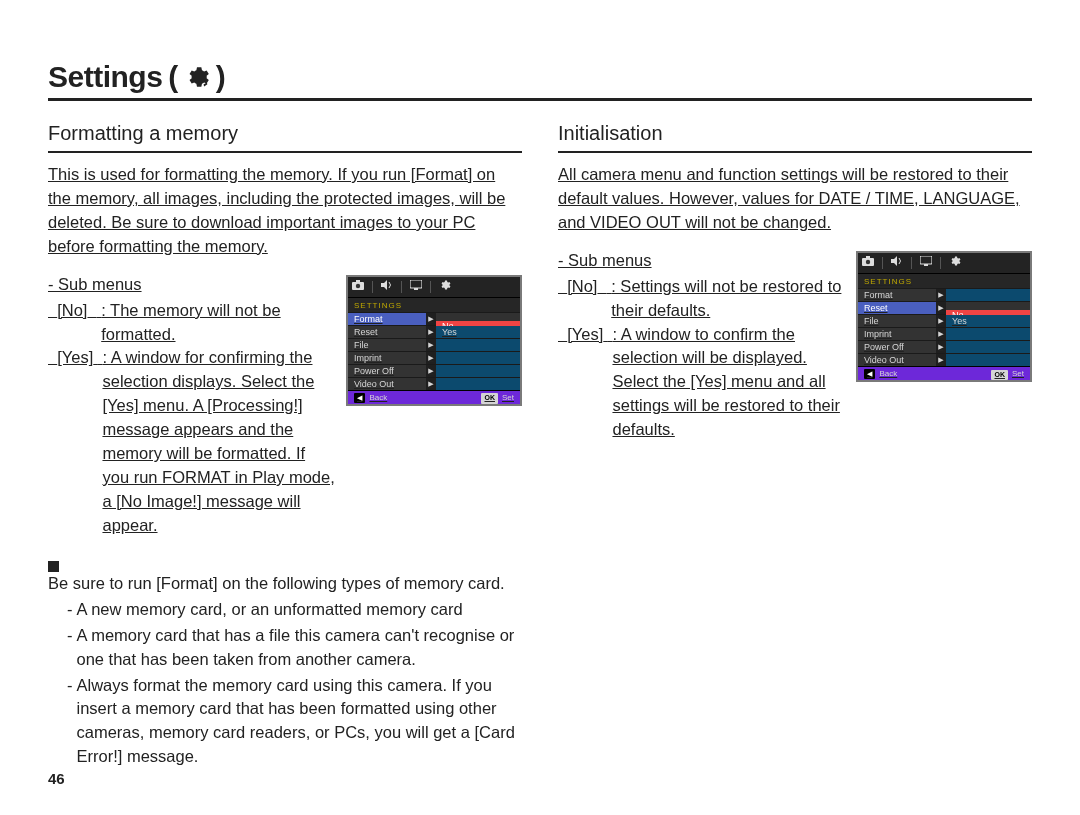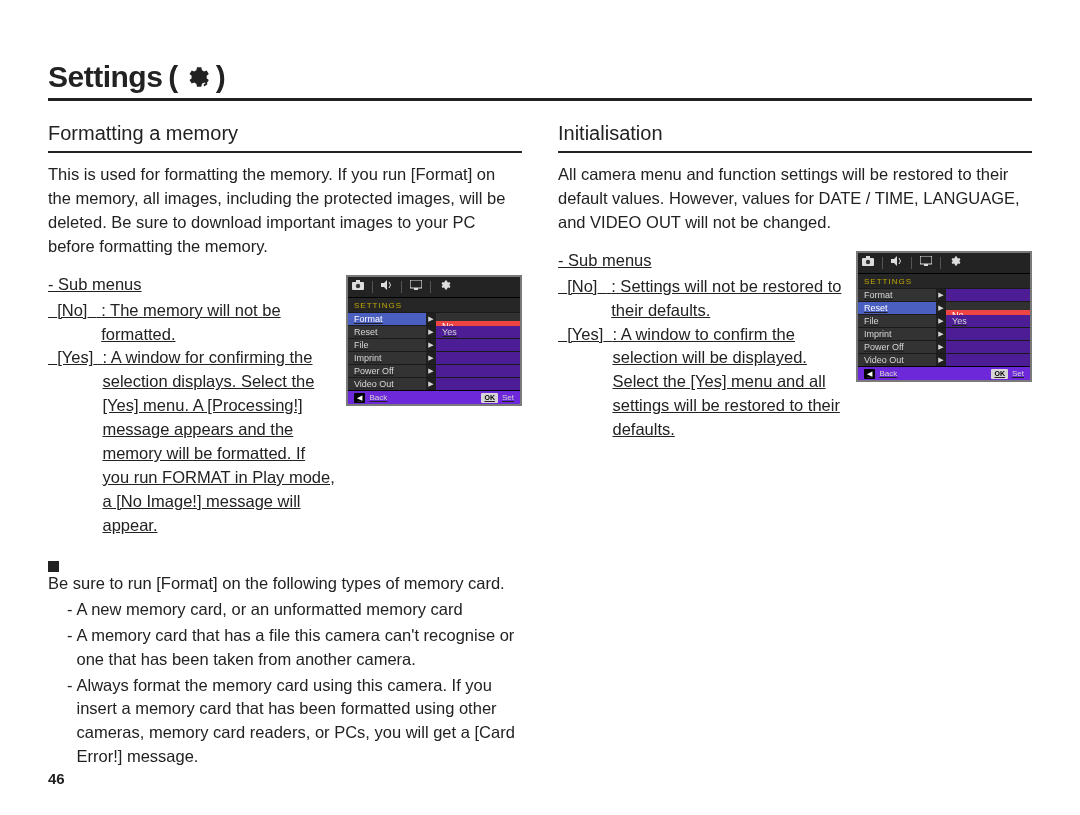--- a/index.html
+++ b/index.html
@@ -42,21 +42,21 @@
     font-size: 16.5px;
     line-height: 1.45;
   }
   .subhead {
     font-size: 20px;
     font-weight: normal;
     border-bottom: 2px solid #222;
     padding-bottom: 3px;
     margin-bottom: 10px;
   }
-  .intro { margin-bottom: 14px; }
+  .intro { margin-bottom: 14px; text-decoration: underline; }
   .sub-row {
     display: flex;
     align-items: flex-start;
     gap: 10px;
     text-decoration: underline;
   }
   .sub-text { flex: 1; }
   .submenus-label { margin-bottom: 2px; }
   .option-line { display: flex; }
   .opt-key { white-space: nowrap; }
@@ -118,21 +118,21 @@
     background: #1f1f1f;
     height: 100%;
     display: flex;
     align-items: center;
     justify-content: center;
     font-size: 7px;
   }
   .screen .row .value {
     flex: 1;
     padding-left: 6px;
-    background: #4c1d95;
+    background: #0c4a6e;
     height: 100%;
     display: flex;
     align-items: center;
   }
   .screen .row.sel .value {
     background: #ef4444;
     color: #fff;
     margin-top: 15px;
   }
   .screen .footer {
@@ -142,21 +142,21 @@
     align-items: center;
     font-size: 8px;
     border-top: 1px solid #000;
   }
   .screen .footer .f-left {
     display: flex; align-items: center; gap: 4px;
     padding-left: 6px;
     flex: 1;
   }
   .screen .footer .f-right {
-    display: flex; align-items: center; gap: 4px;
+    display: flex; align-items: flex-end; gap: 4px;
     padding-right: 6px;
   }
   .screen .footer .kbox {
     background: #000; color: #fff;
     padding: 0 3px;
     font-size: 7px;
     border-radius: 1px;
   }
   .screen .footer .okbox {
     background: #d5d5d5; color: #000;

